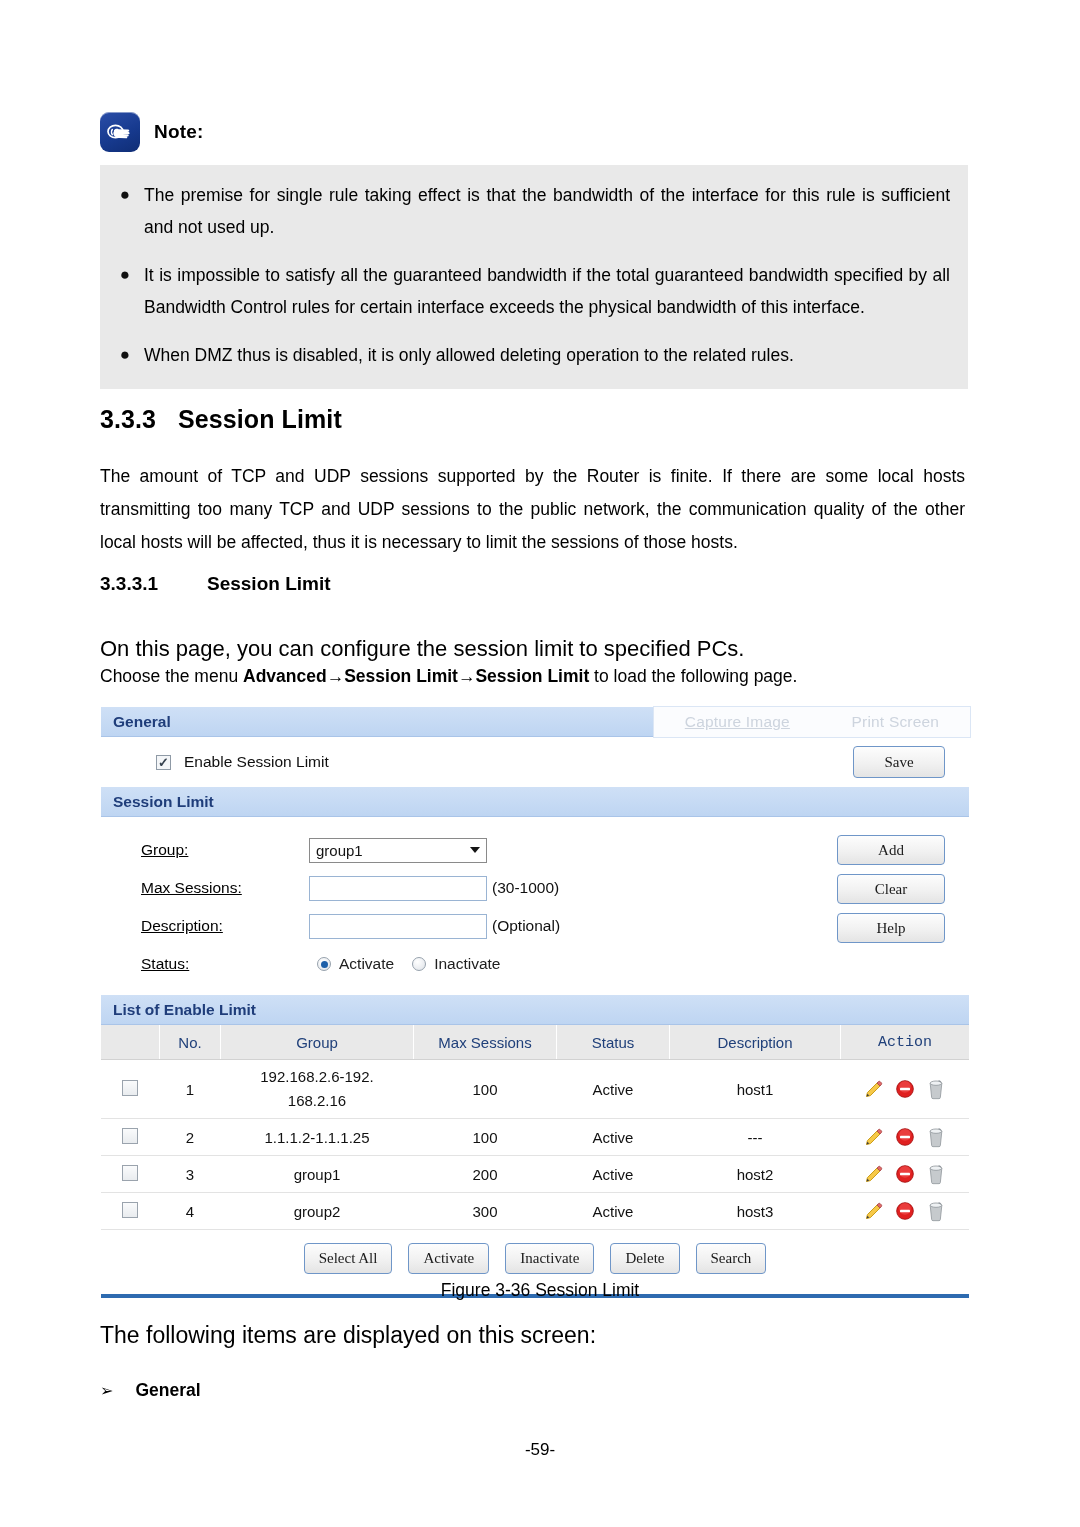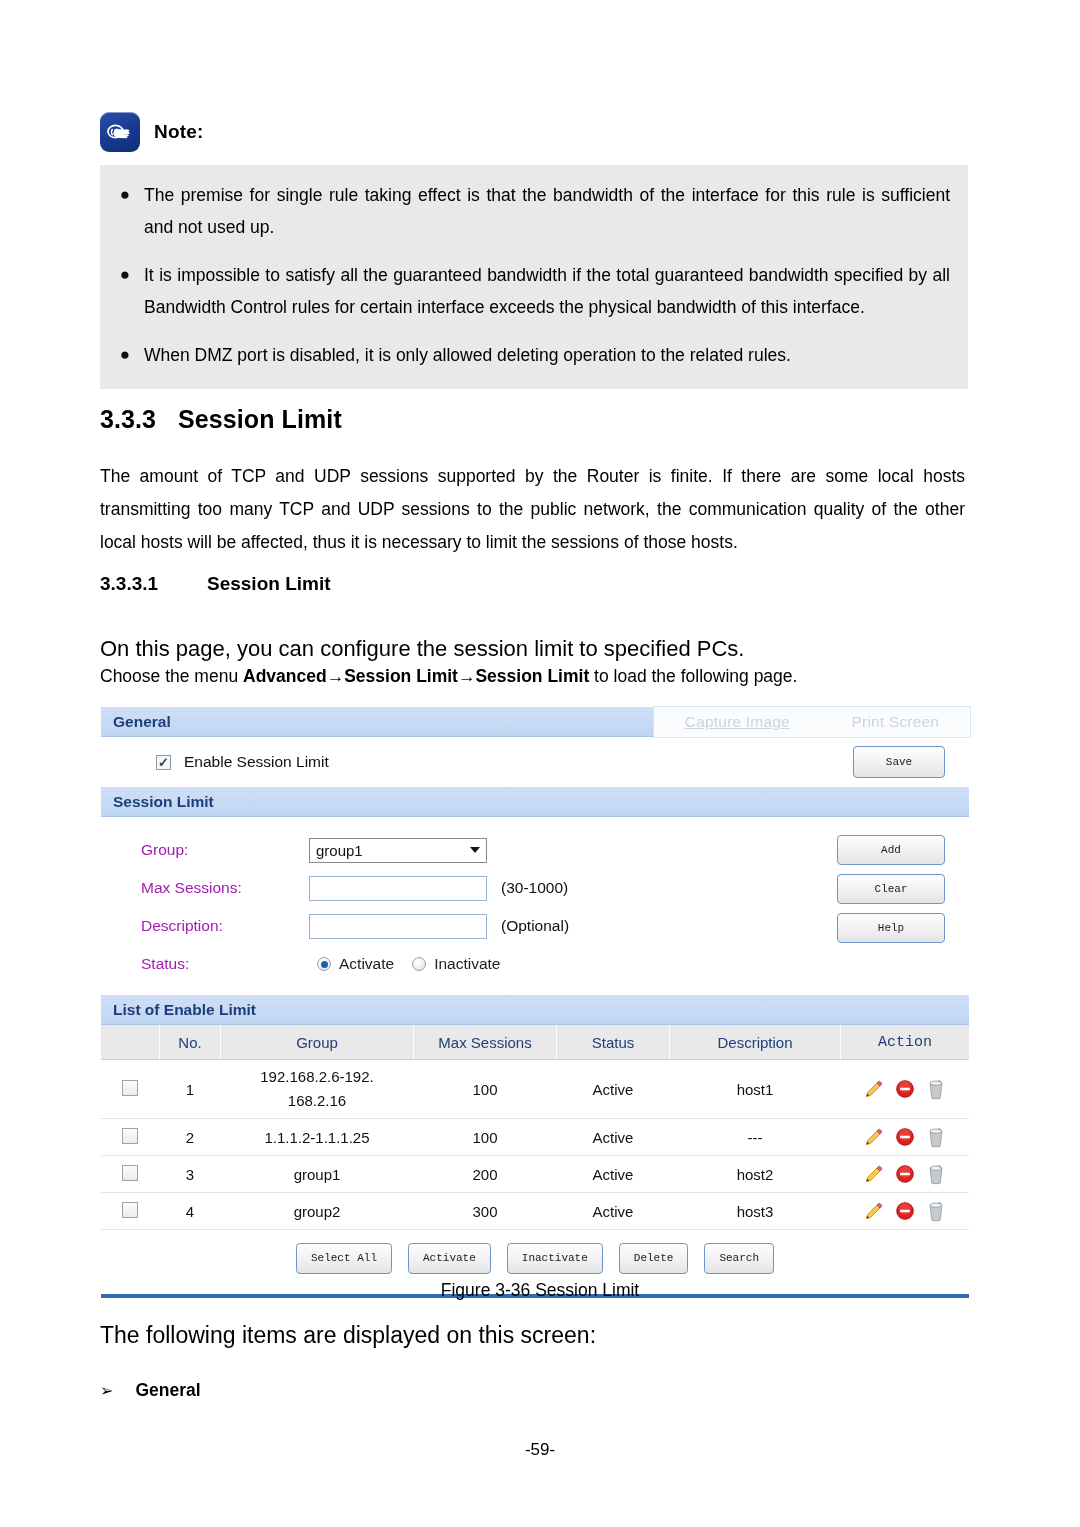--- a/index.html
+++ b/index.html
@@ -200,22 +200,22 @@
     line-height: 13px;
     font-weight: bold;
   }
   .lbl { font-size: 15.5px; color: #101010; }
 
   .btn {
     border: 1px solid #6f96c8;
     border-radius: 4px;
     background: linear-gradient(180deg, #fdfdfd 0%, #f1f1f1 55%, #e4e4e4 100%);
     color: #1a1a1a;
-    font-family: Liberation Mono, monospace;
-    font-size: 11px;
+    font-family: Liberation Serif, serif;
+    font-size: 15px;
     text-align: center;
     cursor: default;
     box-sizing: border-box;
     padding: 0;
     line-height: 1;
     display: flex;
     align-items: center;
     justify-content: center;
   }
   .btn-save {
@@ -231,21 +231,22 @@
   .frow {
     display: flex;
     align-items: center;
     height: 38px;
     padding-left: 40px;
   }
   .fl {
     width: 168px;
     flex: 0 0 auto;
     font-size: 15.5px;
-    color: #a21caf;
+    color: #000000;
+    text-decoration: underline;
   }
   .fsel {
     width: 178px;
     height: 25px;
     border: 1px solid #8a8a8a;
     background: #ffffff;
     font-size: 15px;
     display: flex;
     align-items: center;
     padding: 0 6px;
@@ -260,21 +261,21 @@
     border-top: 6px solid #151515;
   }
   .finput {
     width: 178px;
     height: 25px;
     border: 1px solid #9ab4d3;
     background: #ffffff;
     box-sizing: border-box;
   }
   .fhint {
-    margin-left: 14px;
+    margin-left: 5px;
     font-size: 15.5px;
     color: #101010;
   }
   .radio-grp { display: flex; align-items: center; gap: 8px; padding-left: 8px; }
   .radio {
     width: 14px; height: 14px;
     border-radius: 50%;
     border: 1px solid #97a2ad;
     background: radial-gradient(circle at 38% 32%, #ffffff 0%, #e7eaee 72%, #cfd5dc 100%);
     display: inline-flex; align-items: center; justify-content: center;
@@ -418,21 +419,21 @@
     <div class="note-item">
       <div class="note-bullet">●</div>
       <div class="note-text">The premise for single rule taking effect is that the bandwidth of the interface for this rule is sufficient and not used up.</div>
     </div>
     <div class="note-item">
       <div class="note-bullet">●</div>
       <div class="note-text">It is impossible to satisfy all the guaranteed bandwidth if the total guaranteed bandwidth specified by all Bandwidth Control rules for certain interface exceeds the physical bandwidth of this interface.</div>
     </div>
     <div class="note-item">
       <div class="note-bullet">●</div>
-      <div class="note-text">When DMZ port is disabled, it is only allowed deleting operation to the related rules.</div>
+      <div class="note-text">When DMZ thus is disabled, it is only allowed deleting operation to the related rules.</div>
     </div>
   </div>
 
   <div class="h3">
     <span class="num">3.3.3</span><span>Session Limit</span>
   </div>
 
   <div class="p1">The amount of TCP and UDP sessions supported by the Router is finite. If there are some local hosts transmitting too many TCP and UDP sessions to the public network, the communication quality of the other local hosts will be affected, thus it is necessary to limit the sessions of those hosts.</div>
 
   <div class="h4">

